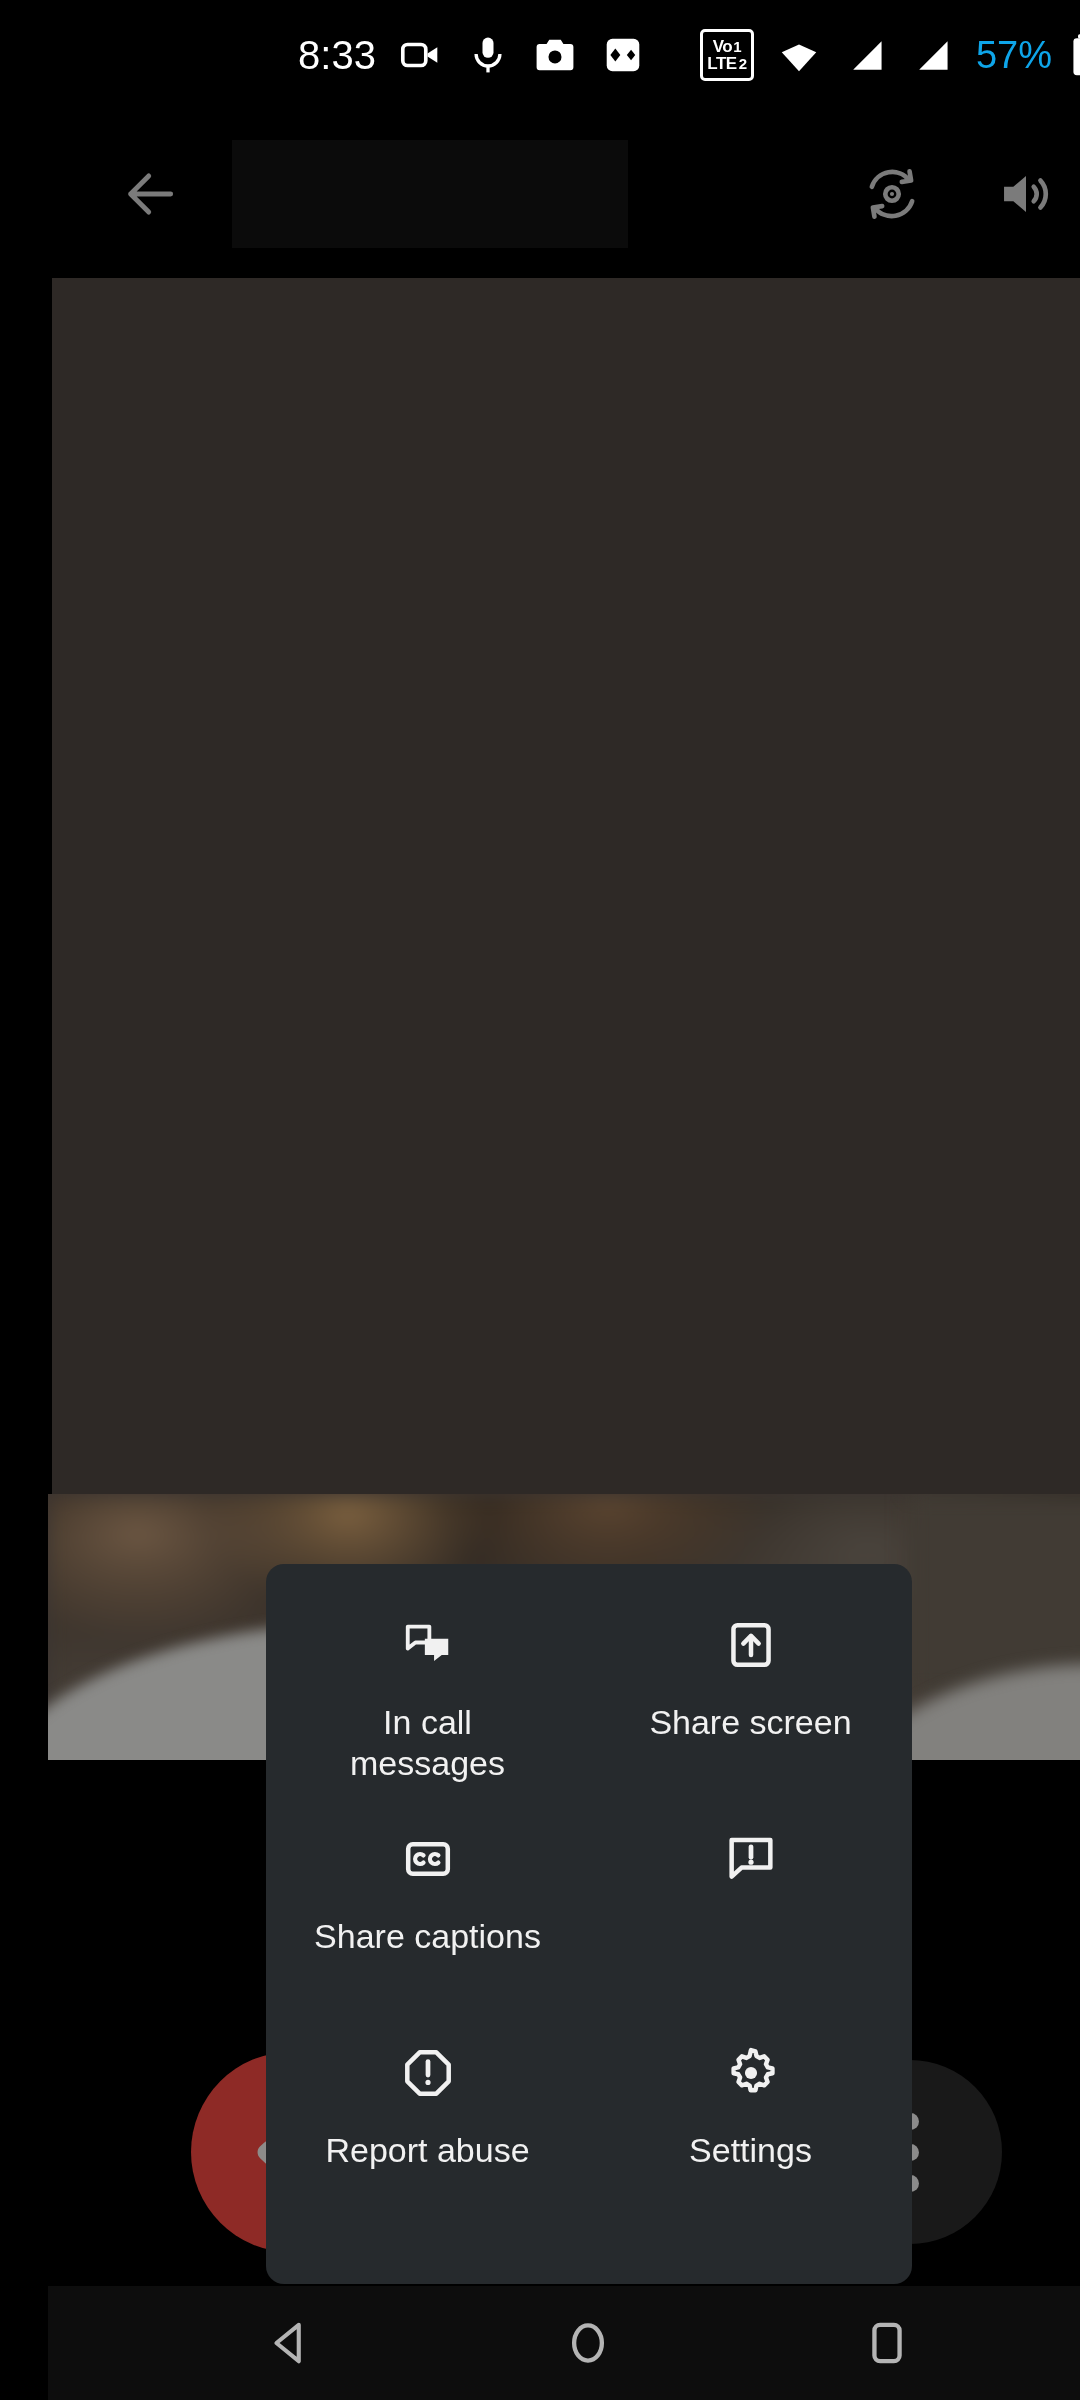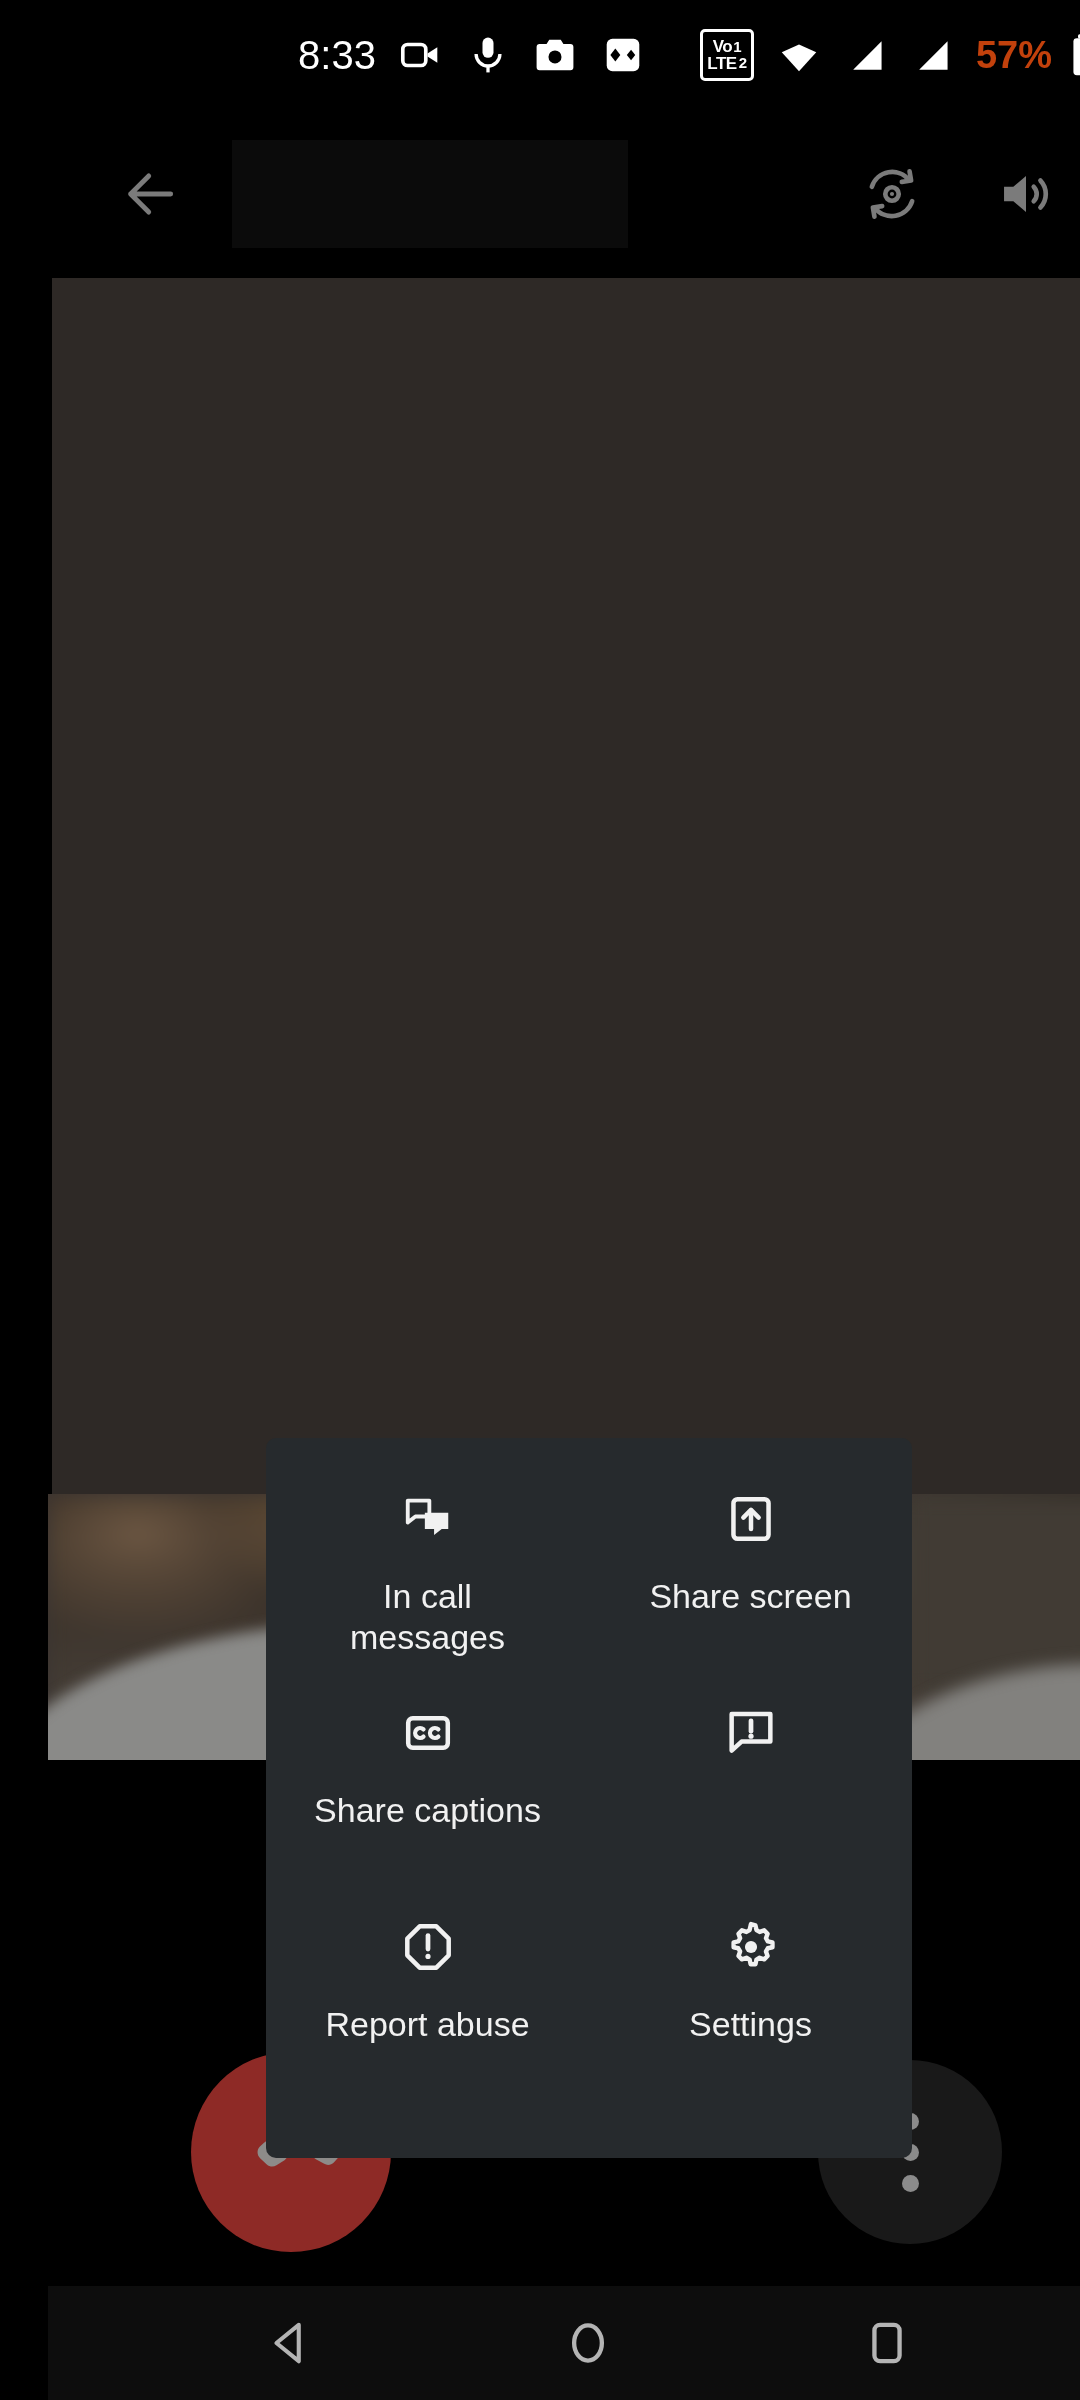--- a/index.html
+++ b/index.html
@@ -34,22 +34,22 @@
   .sb-gap { width:22px; }
   .sb-gap-lg { width:54px; }
   .volte-box {
     border:3px solid #fff; border-radius:5px;
     width:54px; height:52px;
     color:#fff; font-size:17px; font-weight:700;
     display:flex; flex-direction:column; align-items:center; justify-content:center;
     line-height:1.0; letter-spacing:-0.5px;
   }
   .volte-box .r1 { display:flex; align-items:center; gap:1px; }
-  .volte-box .r2 { display:flex; align-items:flex-start; gap:2px; }
-  .battery-pct { color:#c2410c; font-size:38px; font-weight:700; margin-right:12px; }
+  .volte-box .r2 { display:flex; align-items:center; gap:2px; }
+  .battery-pct { color:#0ea5e9; font-size:38px; font-weight:400; margin-right:12px; }
 
   
   #top-bar {
     position:absolute; left:0; top:110px;
     width:1080px; height:168px;
     background:#000;
     display:flex; align-items:center;
   }
   #back-button {
     width:108px; height:108px; margin-left:48px;
@@ -146,24 +146,24 @@
     display:flex; flex-direction:column; align-items:center; justify-content:center;
     gap:14px;
   }
   #more-options-button .dot {
     width:17px; height:17px; border-radius:50%;
     background:#8b8b8b;
   }
 
   
   #overflow-menu {
-    position:absolute; left:218px; top:1438px;
+    position:absolute; left:218px; top:1564px;
     width:646px; height:720px;
     background:#262a2d;
-    border-radius:10px;
+    border-radius:18px;
     display:flex; flex-direction:column;
     padding:44px 0 34px 0;
   }
   .menu-row {
     display:flex; flex:1;
   }
   .menu-item {
     flex:1;
     display:flex; flex-direction:column;
     align-items:center;

